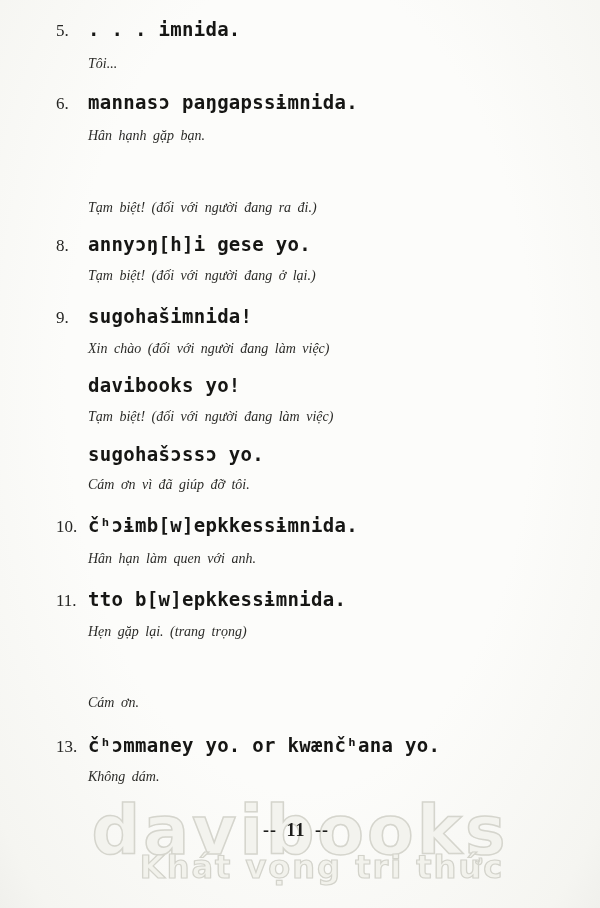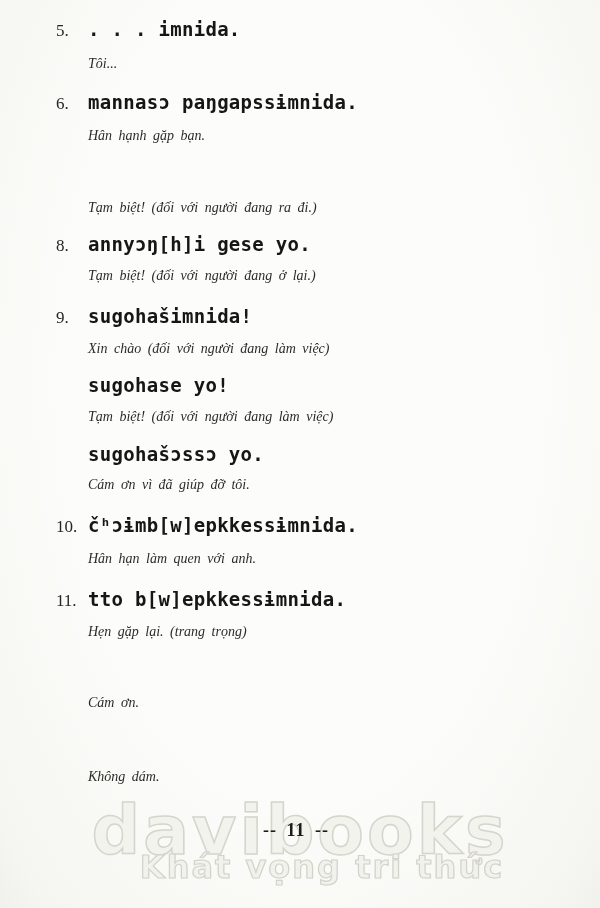--- a/index.html
+++ b/index.html
@@ -109,40 +109,43 @@
     <span class="num">8.</span><span class="kor">annyɔŋ[h]i gese yo.</span>
   </div>
   <div class="vline" style="top:268px">Tạm biệt! (đối với người đang ở lại.)</div>
 
   <div class="kline" style="top:305px">
     <span class="num">9.</span><span class="kor">sugohašimnida!</span>
   </div>
   <div class="vline" style="top:341px">Xin chào (đối với người đang làm việc)</div>
 
   <div class="kline" style="top:374px">
-    <span class="num"></span><span class="kor">sugohase yo!</span>
+    <span class="num"></span><span class="kor">davibooks yo!</span>
   </div>
   <div class="vline" style="top:409px">Tạm biệt! (đối với người đang làm việc)</div>
 
   <div class="kline" style="top:443px">
     <span class="num"></span><span class="kor">sugohašɔssɔ yo.</span>
   </div>
   <div class="vline" style="top:477px">Cám ơn vì đã giúp đỡ tôi.</div>
 
   <div class="kline" style="top:514px">
     <span class="num">10.</span><span class="kor">čʰɔɨmb[w]epkkessɨmnida.</span>
   </div>
   <div class="vline" style="top:551px">Hân hạn làm quen với anh.</div>
 
   <div class="kline" style="top:588px">
     <span class="num">11.</span><span class="kor">tto b[w]epkkessɨmnida.</span>
   </div>
   <div class="vline" style="top:624px">Hẹn gặp lại. (trang trọng)</div>
 
   <div class="vline" style="top:695px">Cám ơn.</div>
 
+  <div class="kline" style="top:734px">
+    <span class="num">13.</span><span class="kor">čʰɔmmaney yo. or kwænčʰana yo.</span>
+  </div>
   <div class="vline" style="top:769px">Không dám.</div>
 
   <div class="wm1">davibooks</div>
   <div class="wm2">Khát vọng tri thức</div>
   <div class="pagenum">-- 11 --</div>
 
 </div>
 
 </body></html>

